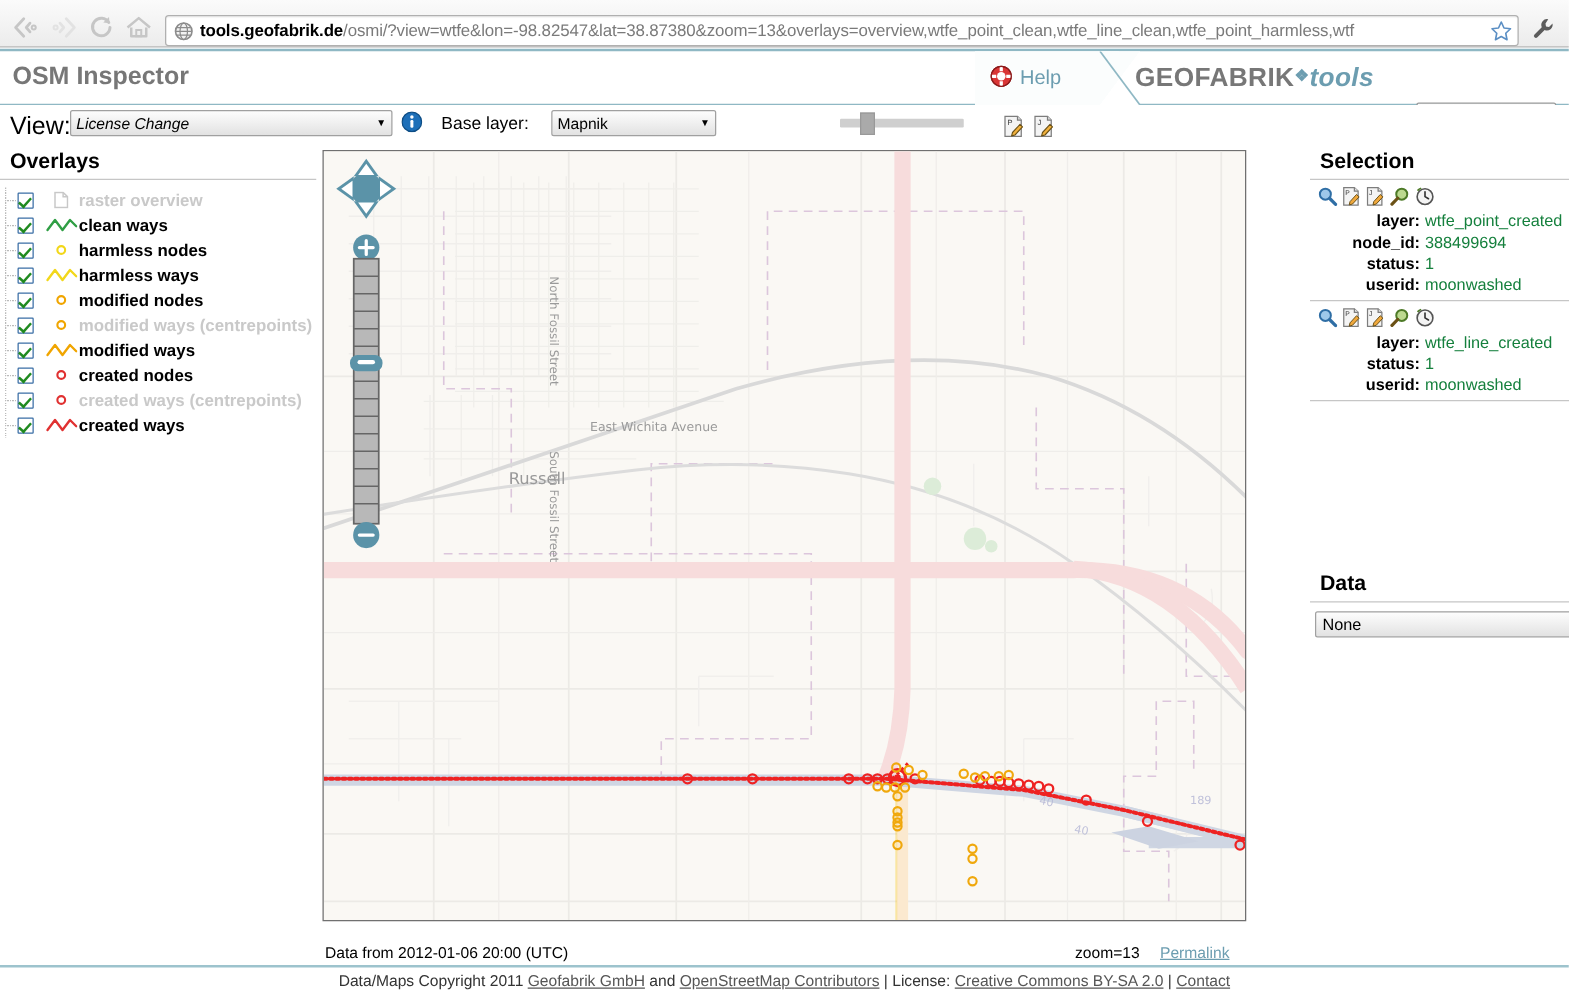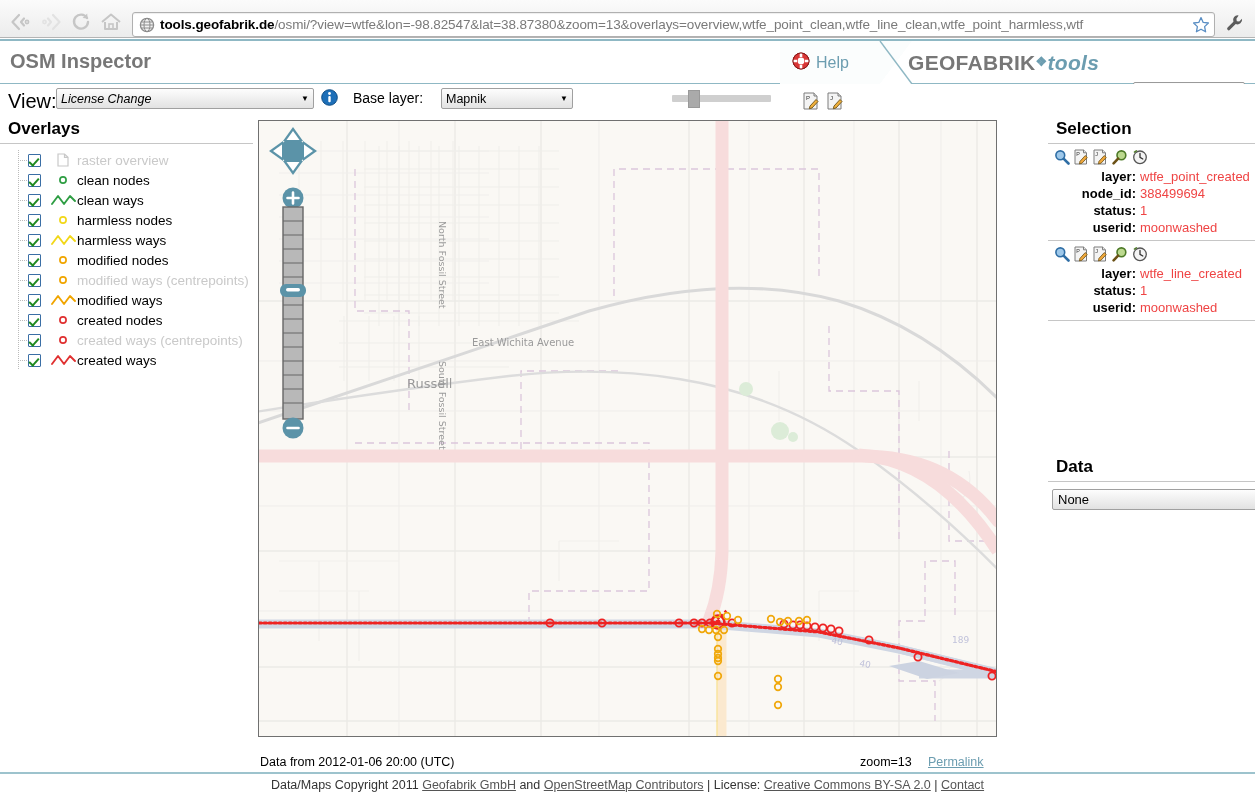--- a/index.html
+++ b/index.html
@@ -118,21 +118,21 @@
 
   
   #sidebar-left {
     position: absolute; left: 0; top: 116px; width: 253px; height: 640px; background: #fff;
   }
   .panel-title {
     font-size: 17px; font-weight: bold; color: #000;
     padding: 3px 8px 4px 8px;
     border-bottom: 1px solid #c6c6c6;
   }
-  #overlay-list { padding: 6px 0 0 14px; }
+  #overlay-list { padding: 6px 0 0 0; font-weight: bold; }
   .overlay-row {
     display: flex; align-items: center; height: 20px; position: relative;
     padding-left: 14px;
   }
   .tree-line {
     position: absolute; left: 0; top: 0; width: 14px; height: 20px;
   }
   .tree-line:before {
     content: ''; position: absolute; left: 4px; top: 0; width: 1px; height: 20px;
     background: repeating-linear-gradient(to bottom, #bbb 0 1px, transparent 1px 2px);
@@ -170,21 +170,21 @@
   }
 
   
   #sidebar-right {
     position: absolute; left: 1048px; top: 116px; width: 255px; height: 640px; background: #fff;
   }
   .sel-block { border-bottom: 1px solid #c6c6c6; padding: 4px 2px 4px 2px; }
   .sel-icons { display: flex; align-items: center; gap: 4px; padding-left: 4px; height: 20px; }
   .sel-row { display: flex; font-size: 13px; line-height: 17px; }
   .sel-key { width: 90px; text-align: right; font-weight: bold; padding-right: 4px; flex: 0 0 90px; }
-  .sel-val { color: #ef4444; }
+  .sel-val { color: #15803d; }
   #data-section { position: absolute; left: 0; top: 338px; width: 255px; }
   #data-select {
     margin: 7px 4px 0 4px; height: 21px; width: 247px;
     background: linear-gradient(#fdfdfd, #e2e2e2);
     border: 1px solid #a0a0a0; border-radius: 2px;
     font-size: 13px; padding: 2px 5px;
     display: flex; align-items: center; justify-content: space-between;
   }
 
   
@@ -341,30 +341,20 @@
       <div class="overlay-row">
         <span class="tree-line"></span>
         <span class="ov-check"></span>
         <span class="ov-sym">
           <svg width="12" height="14" viewBox="0 0 12 14">
             <path d="M1 1 H7.5 L11 4.3 V13 H1 Z" fill="#fff" stroke="#c8c8c8" stroke-width="1.2"></path>
             <path d="M7.5 1 V4.3 H11" fill="none" stroke="#c8c8c8" stroke-width="1.2"></path>
           </svg>
         </span>
         <span class="ov-label dim">raster overview</span>
-      </div>
-      <div class="overlay-row">
-        <span class="tree-line"></span>
-        <span class="ov-check"></span>
-        <span class="ov-sym">
-          <svg width="12" height="12" viewBox="0 0 12 12">
-            <circle cx="6" cy="6" r="3.1" fill="none" stroke="#2f9e44" stroke-width="1.7"></circle>
-          </svg>
-        </span>
-        <span class="ov-label">clean nodes</span>
       </div>
       <div class="overlay-row">
         <span class="tree-line"></span>
         <span class="ov-check"></span>
         <span class="ov-sym">
           <svg width="26" height="14" viewBox="0 0 26 14">
             <path d="M2 11 L8 3 L14 11 L20 3 L25 8" fill="none" stroke="#2f9e44" stroke-width="1.9" stroke-linejoin="round" stroke-linecap="round"></path>
           </svg>
         </span>
         <span class="ov-label">clean ways</span>

